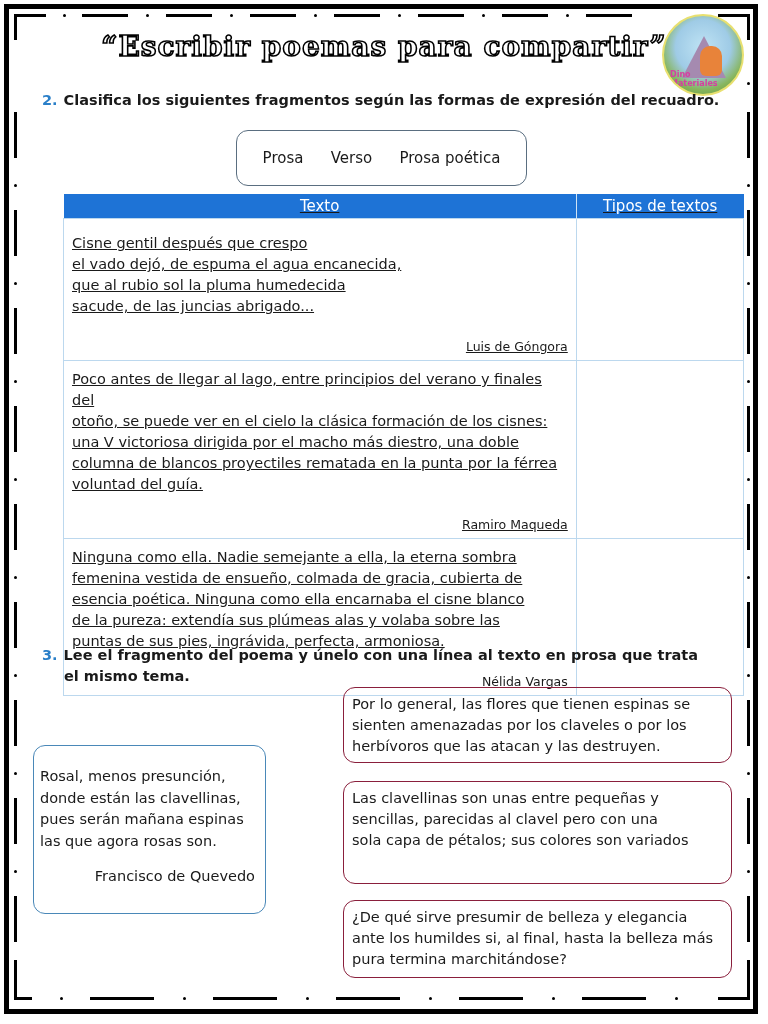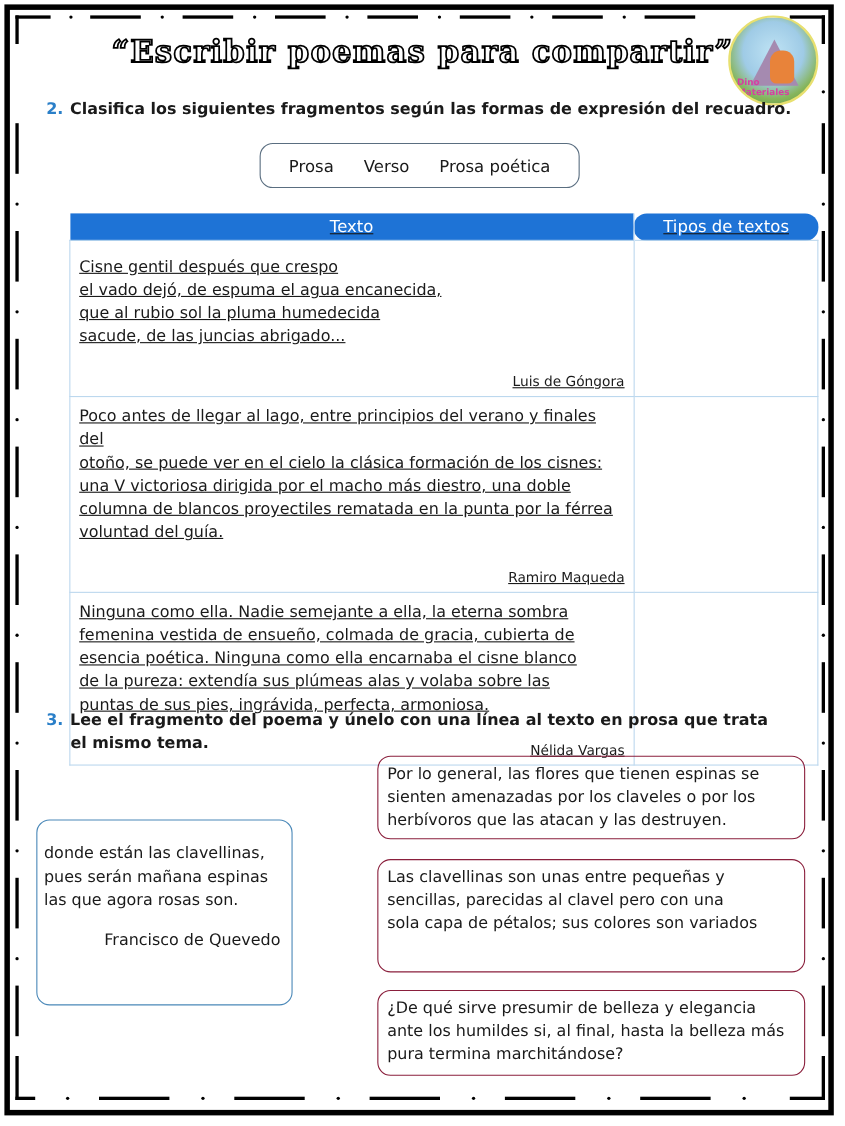--- a/index.html
+++ b/index.html
@@ -38,36 +38,36 @@
     position: absolute; left: 6px; bottom: 6px; width: 70px; text-align: left;
     font-size: 8px; font-weight: bold; color: #d63fa0;
   }
 
   .question {
     position: absolute; left: 42px; font-size: 14.5px; font-weight: bold; color: #1a1a1a; line-height: 21px;
   }
   .question .num { color: #2a7fc8; margin-right: 6px; }
 
   .wordbox {
-    position: absolute; left: 236px; top: 130px; width: 291px; height: 41px;
+    position: absolute; left: 236px; top: 130px; width: 291px; height: 56px;
     border: 1.5px solid #5a6e80; border-radius: 12px; box-sizing: border-box;
     display: flex; justify-content: space-around; align-items: center; padding: 0 12px;
     font-size: 15px;
   }
 
   table.tx {
     position: absolute; left: 63px; top: 194px; width: 681px; border-collapse: collapse;
     font-size: 14.5px;
     text-decoration: underline;
   }
   table.tx th {
     background: #1e73d6; color: #fff; font-weight: normal; height: 24px; padding: 0;
     font-size: 15px; border-right: 1px solid #cfe3f5;
   }
-  table.tx th:last-child { border-right: none; border-radius: 12px; }
+  table.tx th:last-child { border-right: none; }
   table.tx td { border: 1px solid #bcd8ee; vertical-align: top; padding: 0; }
   .cell-text { padding: 8px 8px 4px 8px; line-height: 21px; }
   .author { text-align: right; font-size: 12.5px; padding: 2px 8px 6px 0; margin-top: 16px; }
   .line { display: block; }
 
   .poem-box {
     position: absolute; left: 33px; top: 745px; width: 233px; height: 169px;
     border: 1.5px solid #4a88b8; border-radius: 12px; box-sizing: border-box;
     padding: 20px 6px 0 6px; font-size: 14.5px; line-height: 21.5px;
   }
@@ -225,20 +225,21 @@
     </tr>
   </tbody>
 </table>
 
 <div class="question" style="top:645px;">
   <span class="num">3.</span><span>Lee el fragmento del poema y únelo con una línea al texto en prosa que trata</span><br>
   <span style="padding-left:22px;margin-top:30px;">el mismo tema.</span>
 </div>
 
 <div class="poem-box">
+  <span class="line">Rosal, menos presunción,</span>
   <span class="line">donde están las clavellinas,</span>
   <span class="line">pues serán mañana espinas</span>
   <span class="line">las que agora rosas son.</span>
   <div class="poem-author">Francisco de Quevedo</div>
 </div>
 
 <div class="prose-box" style="top:687px;height:76px;">
   <span class="line">Por lo general, las flores que tienen espinas se</span>
   <span class="line">sienten amenazadas por los claveles o por los</span>
   <span class="line">herbívoros que las atacan y las destruyen.</span>

